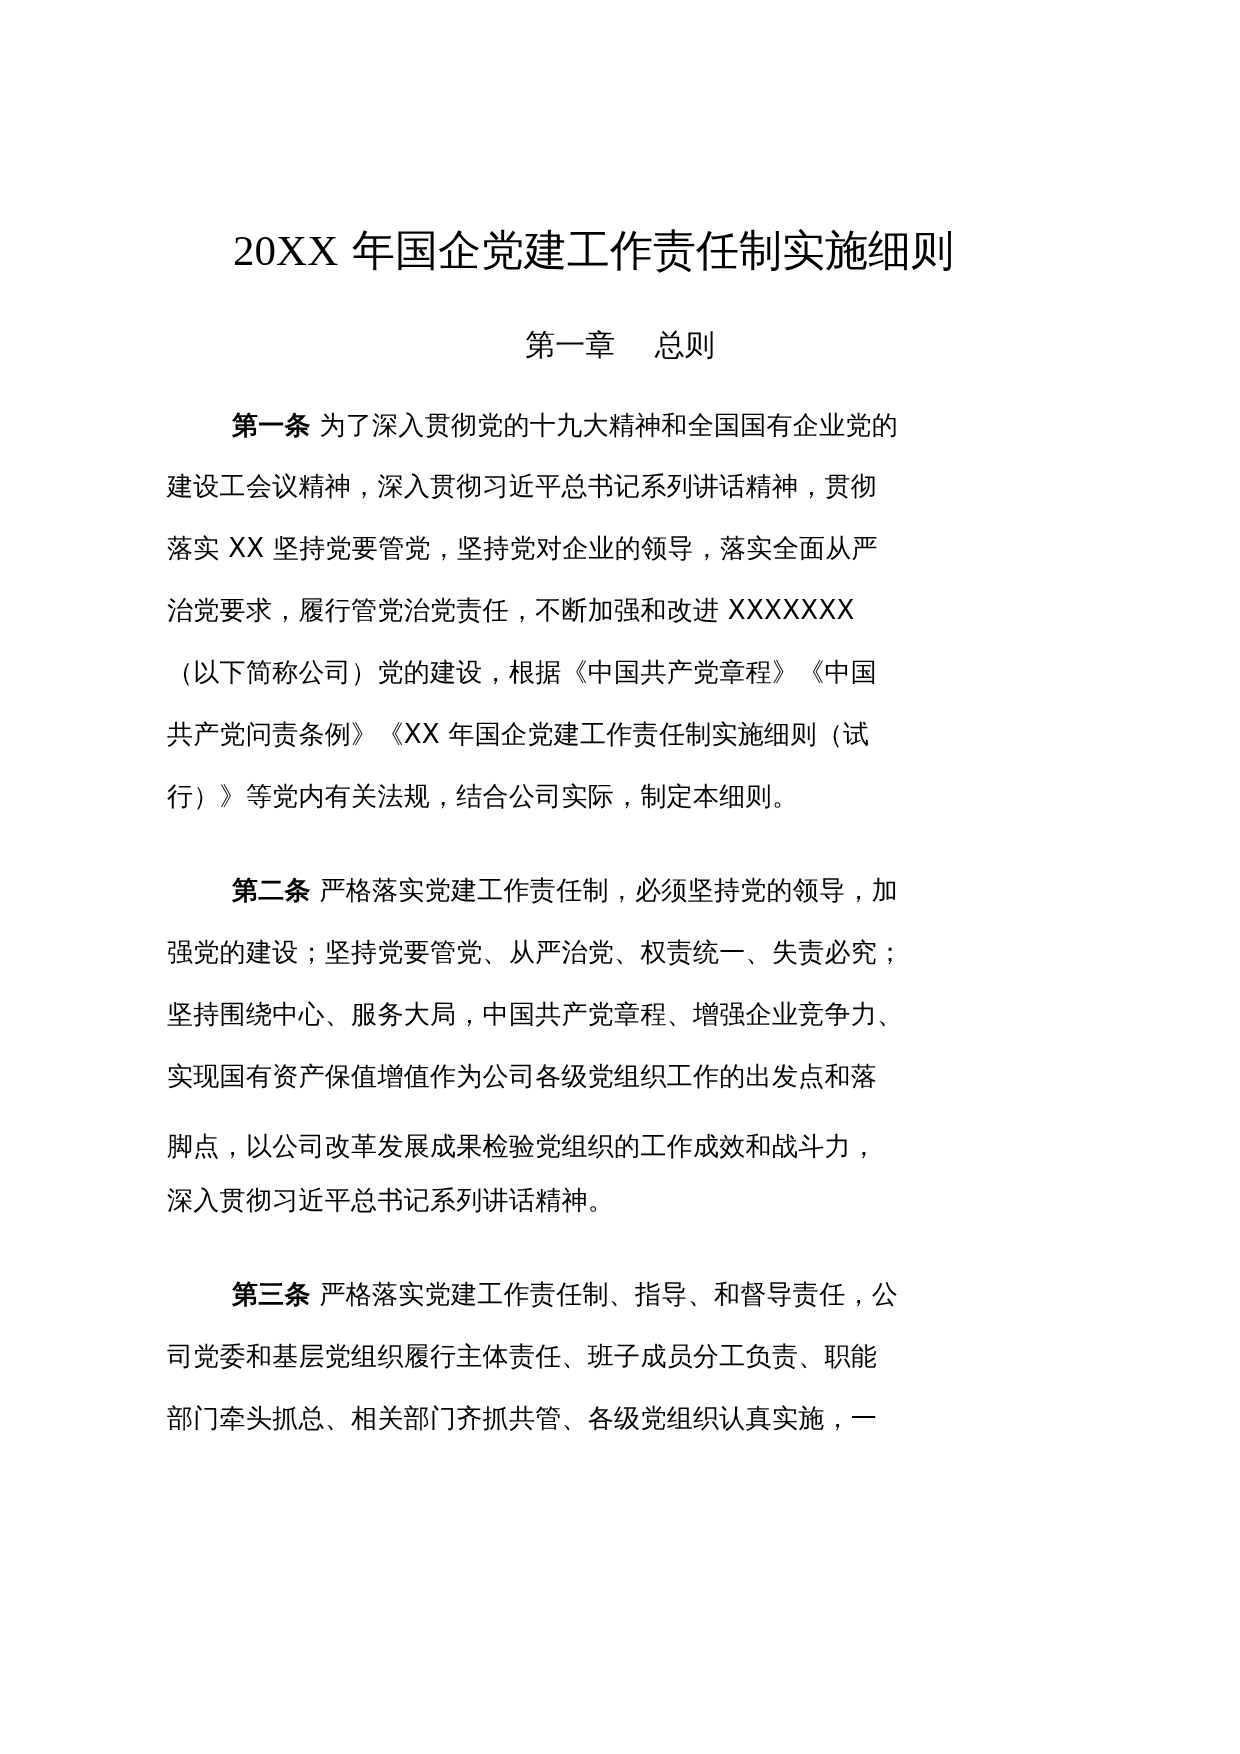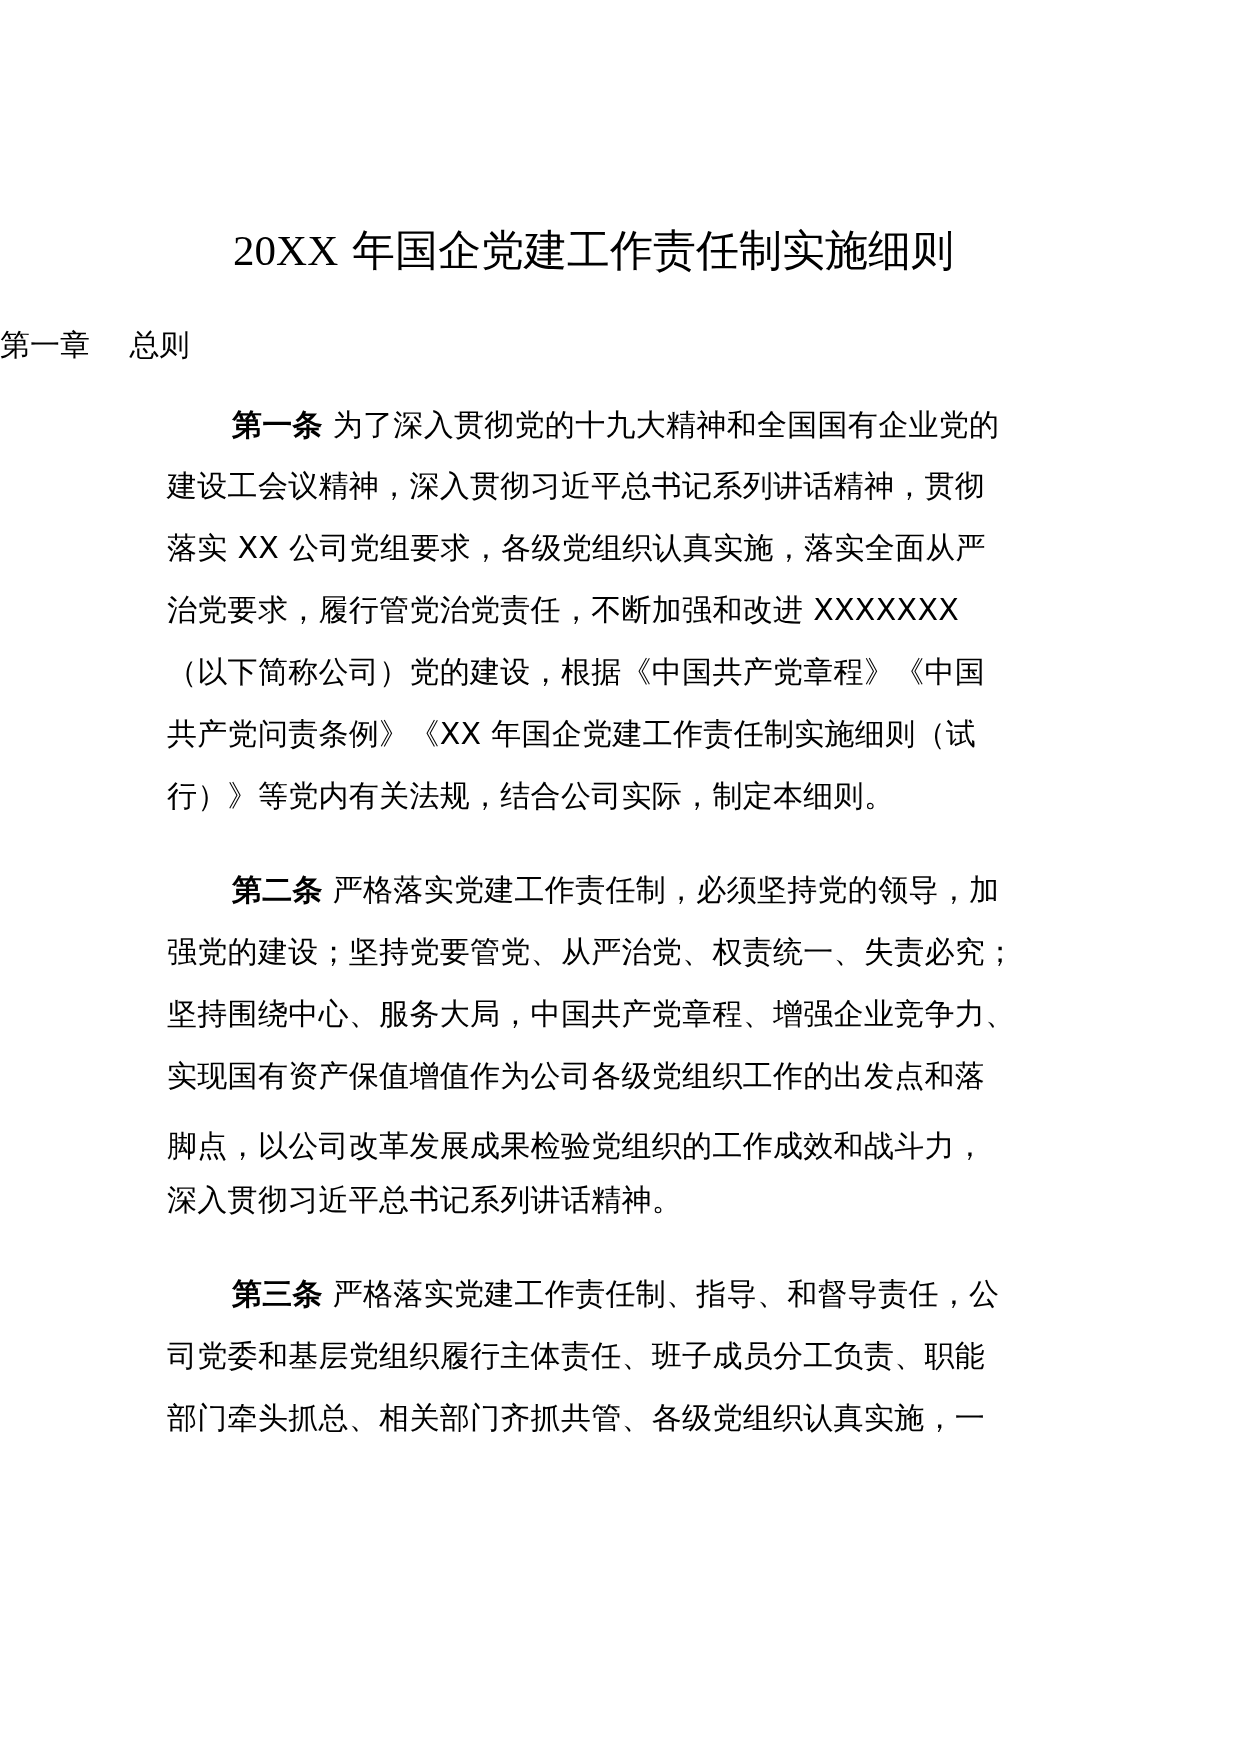--- a/index.html
+++ b/index.html
@@ -35,28 +35,29 @@
       white-space: nowrap;
     }
     .title .year {
       font-family: "Liberation Serif", "DejaVu Serif", serif;
     }
     .chapter {
       position: absolute;
       left: 0;
       top: 325px;
       width: 1240px;
+      text-align: center;
       font-size: 30px;
       line-height: 40px;
       white-space: pre;
     }
     .line {
       position: absolute;
       left: 167px;
-      font-size: 30px;
+      font-size: 26px;
       line-height: 40px;
       white-space: nowrap;
       letter-spacing: 0.3px;
     }
     .line.first {
       left: 232px;
     }
     .article-label {
       font-weight: bold;
     }
@@ -66,21 +67,21 @@
 
 <div class="page">
 
   <div class="title"><span class="year">20XX</span><span> 年国企党建工作责任制实施细则</span></div>
 
   <div class="chapter">第一章　 总则</div>
 
   <div>
     <div class="line first" style="top:405px;"><span class="article-label">第一条</span><span> 为了深入贯彻党的十九大精神和全国国有企业党的</span></div>
     <div class="line" style="top:466px;">建设工会议精神，深入贯彻习近平总书记系列讲话精神，贯彻</div>
-    <div class="line" style="top:528px;">落实 XX 公司党组要求，各级党组织认真实施，落实全面从严</div>
+    <div class="line" style="top:528px;">落实 XX 坚持党要管党，坚持党对企业的领导，落实全面从严</div>
     <div class="line" style="top:590px;">治党要求，履行管党治党责任，不断加强和改进 XXXXXXX</div>
     <div class="line" style="top:652px;">（以下简称公司）党的建设，根据《中国共产党章程》《中国</div>
     <div class="line" style="top:714px;">共产党问责条例》《XX 年国企党建工作责任制实施细则（试</div>
     <div class="line" style="top:776px;">行）》等党内有关法规，结合公司实际，制定本细则。</div>
   </div>
 
   <div>
     <div class="line first" style="top:870px;"><span class="article-label">第二条</span><span> 严格落实党建工作责任制，必须坚持党的领导，加</span></div>
     <div class="line" style="top:932px;">强党的建设；坚持党要管党、从严治党、权责统一、失责必究；</div>
     <div class="line" style="top:994px;">坚持围绕中心、服务大局，中国共产党章程、增强企业竞争力、</div>

